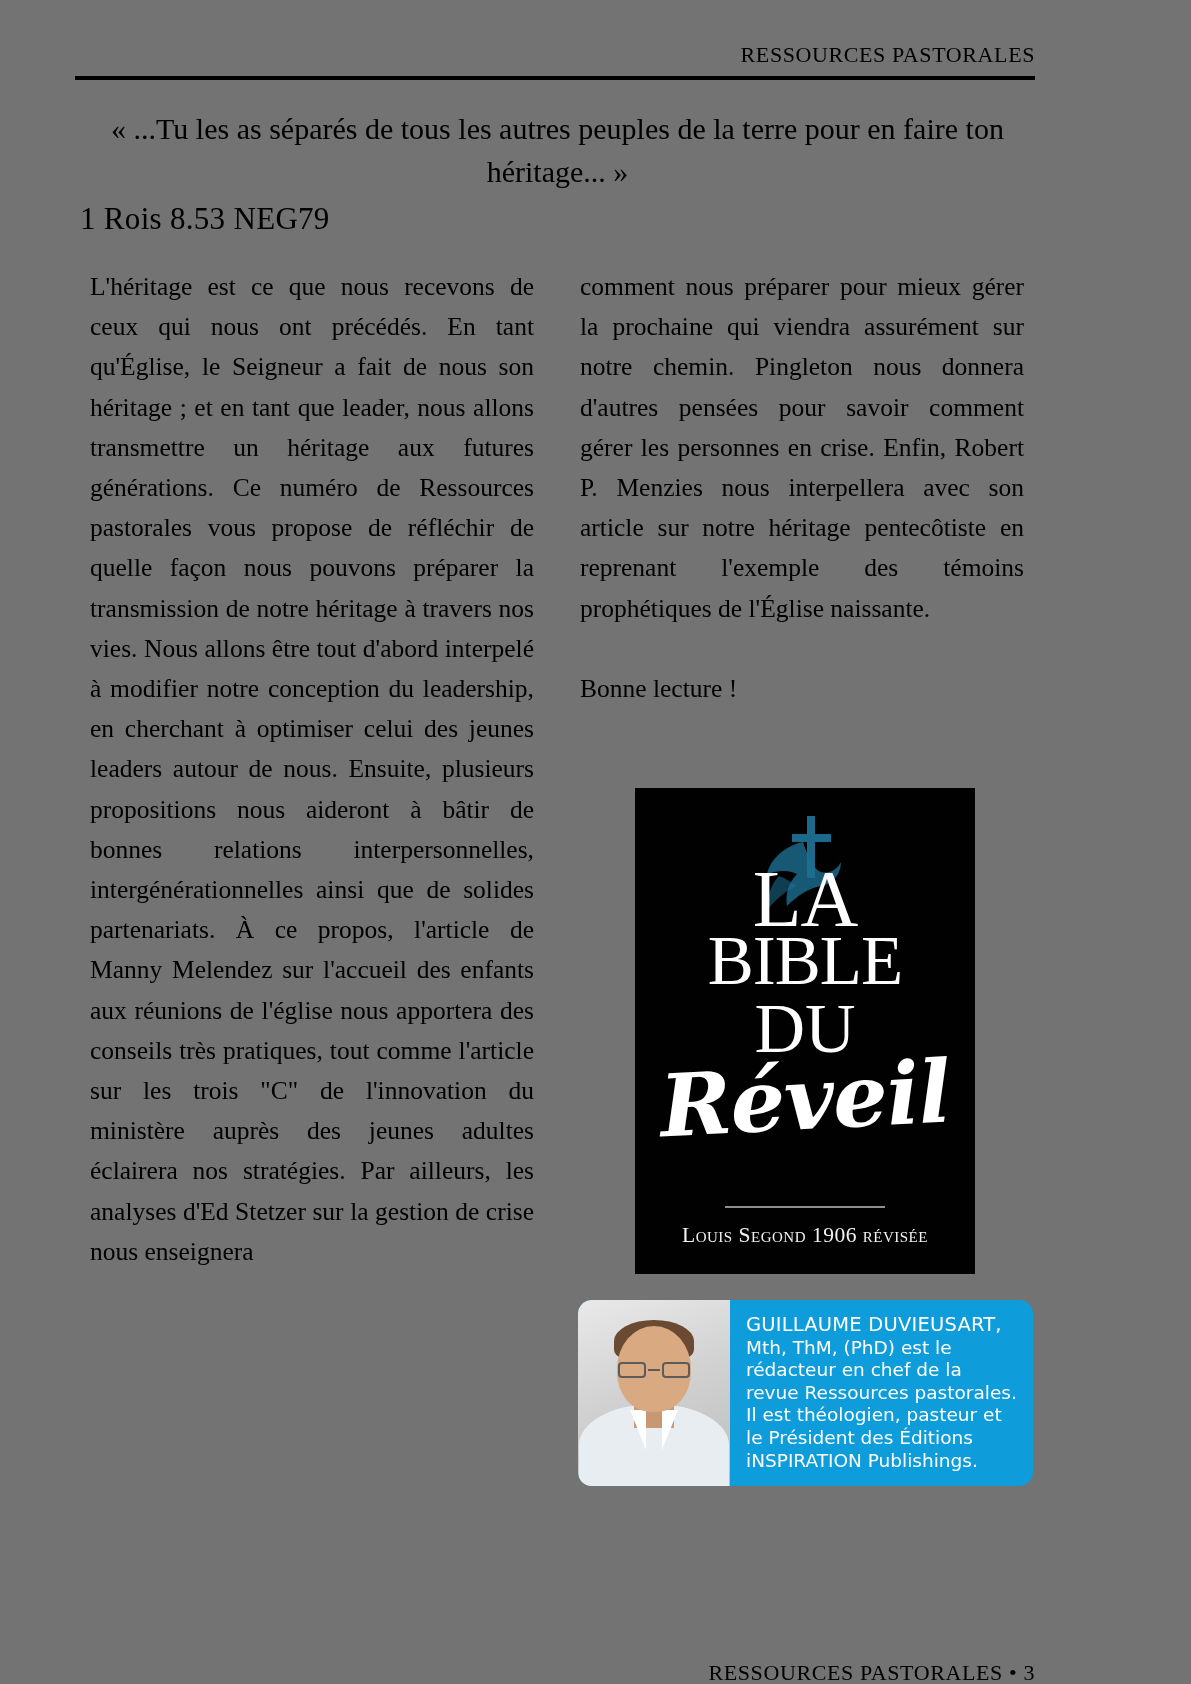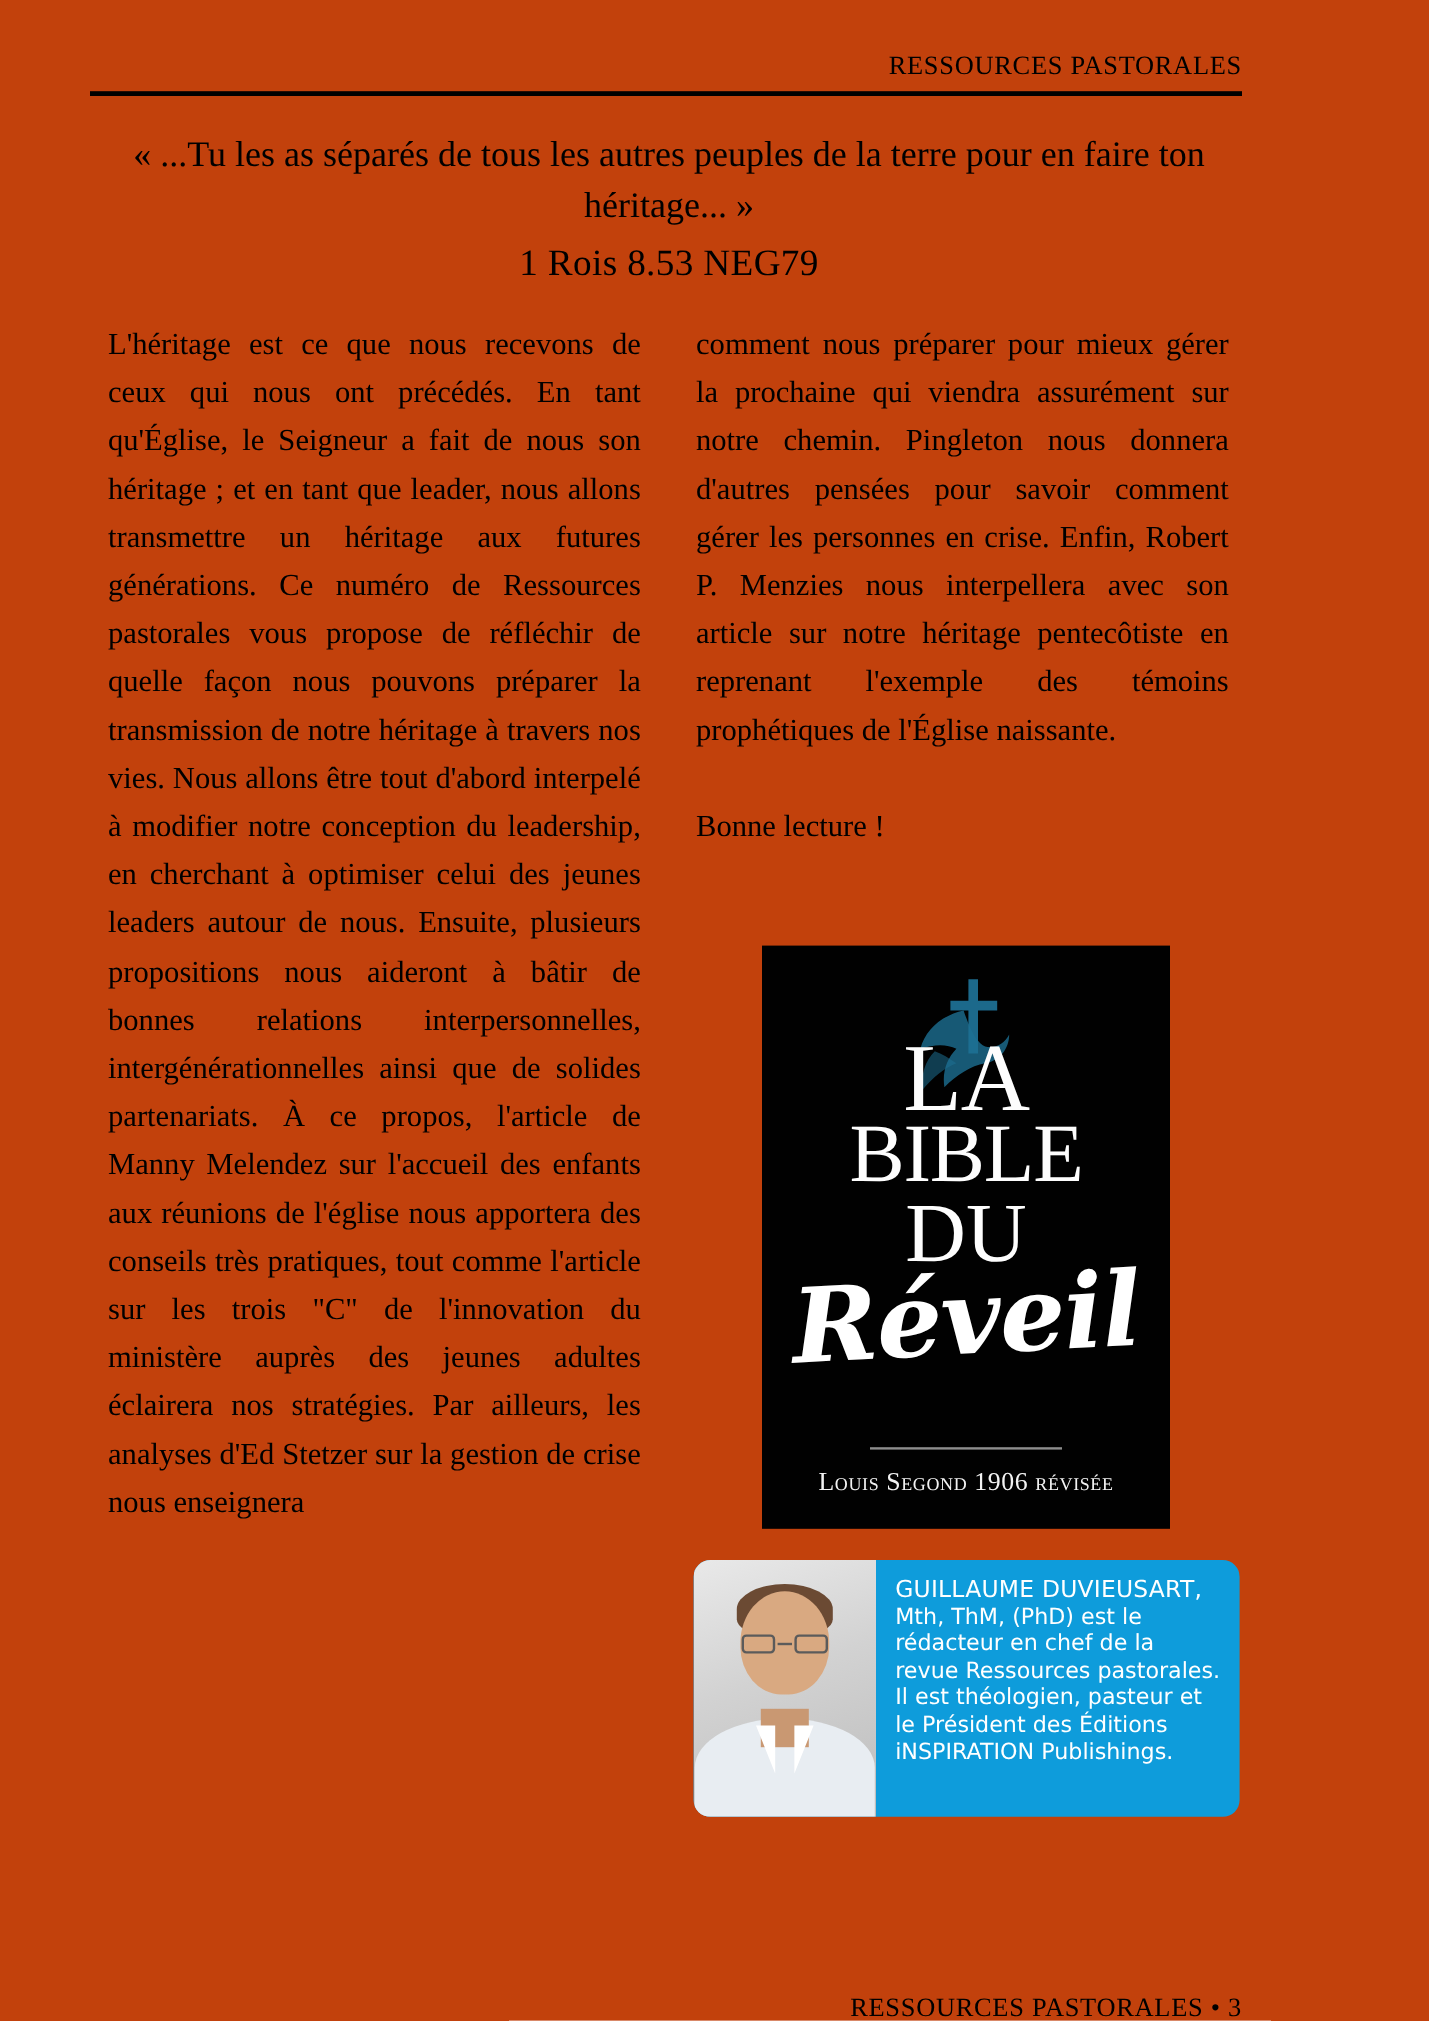--- a/index.html
+++ b/index.html
@@ -8,21 +8,21 @@
     background: #ffffff;
   }
   body {
     font-family: "Liberation Serif", "DejaVu Serif", serif;
     color: #000000;
   }
   .page {
     position: relative;
     width: 1191px;
     height: 1684px;
-    background: #c2410c;
+    background: #737373;
     overflow: hidden;
     box-sizing: border-box;
   }
 
   
   .running-head {
     position: absolute;
     left: 75px;
     top: 42px;
     width: 960px;
@@ -48,21 +48,21 @@
     width: 955px;
   }
   .quote-text {
     font-size: 30px;
     line-height: 1.42;
     text-align: center;
     font-family: "Liberation Serif", "DejaVu Serif", serif;
   }
   .quote-ref {
     margin-top: 8px;
-    text-align: center;
+    text-align: left;
     font-size: 31px;
     letter-spacing: 0.3px;
   }
 
   
   .col {
     position: absolute;
     top: 255px;
     width: 468px;
     font-size: 25.5px;
@@ -169,21 +169,21 @@
     font-variant: small-caps;
     font-family: "Liberation Serif", "DejaVu Serif", serif;
   }
 
   
   .bio {
     position: absolute;
     left: 578px;
     top: 1300px;
     width: 455px;
-    height: 214px;
+    height: 186px;
     border-radius: 14px;
     overflow: hidden;
     display: flex;
     background: #0e9cdb;
   }
   .bio-photo {
     width: 152px;
     height: 100%;
     position: relative;
     background: linear-gradient(160deg, #e9e9e9 0%, #d2d2d2 45%, #bdbdbd 100%);

